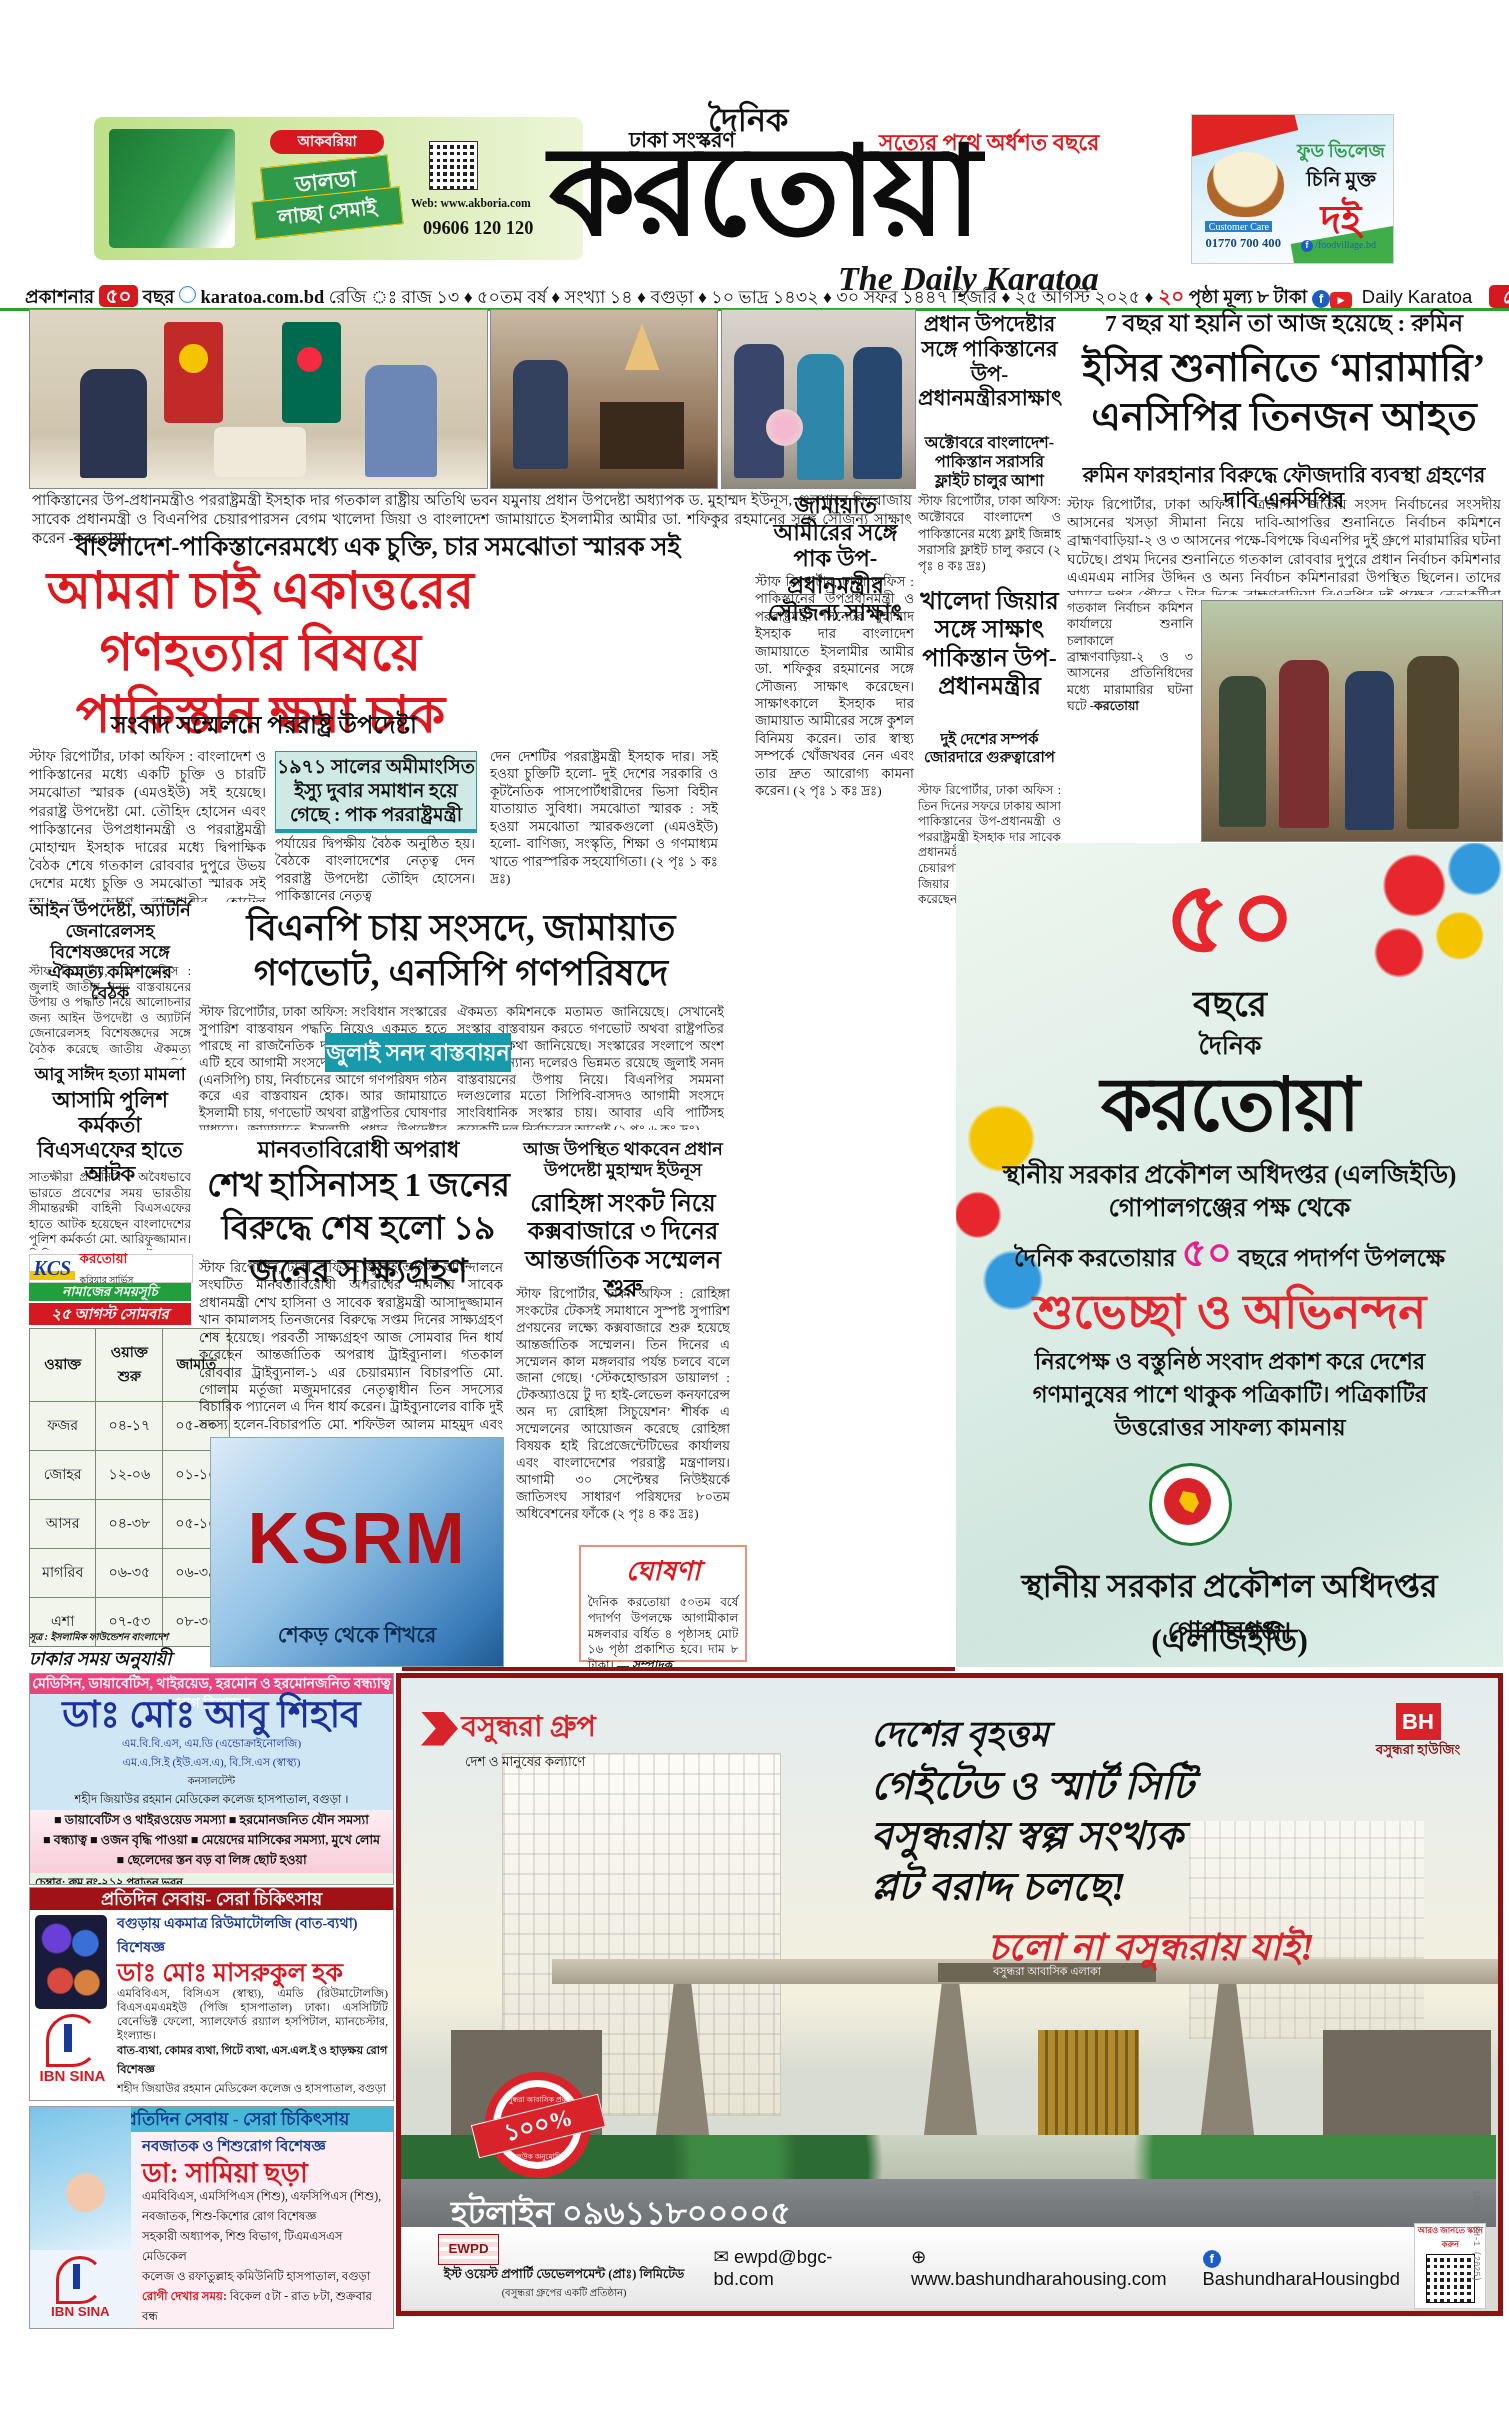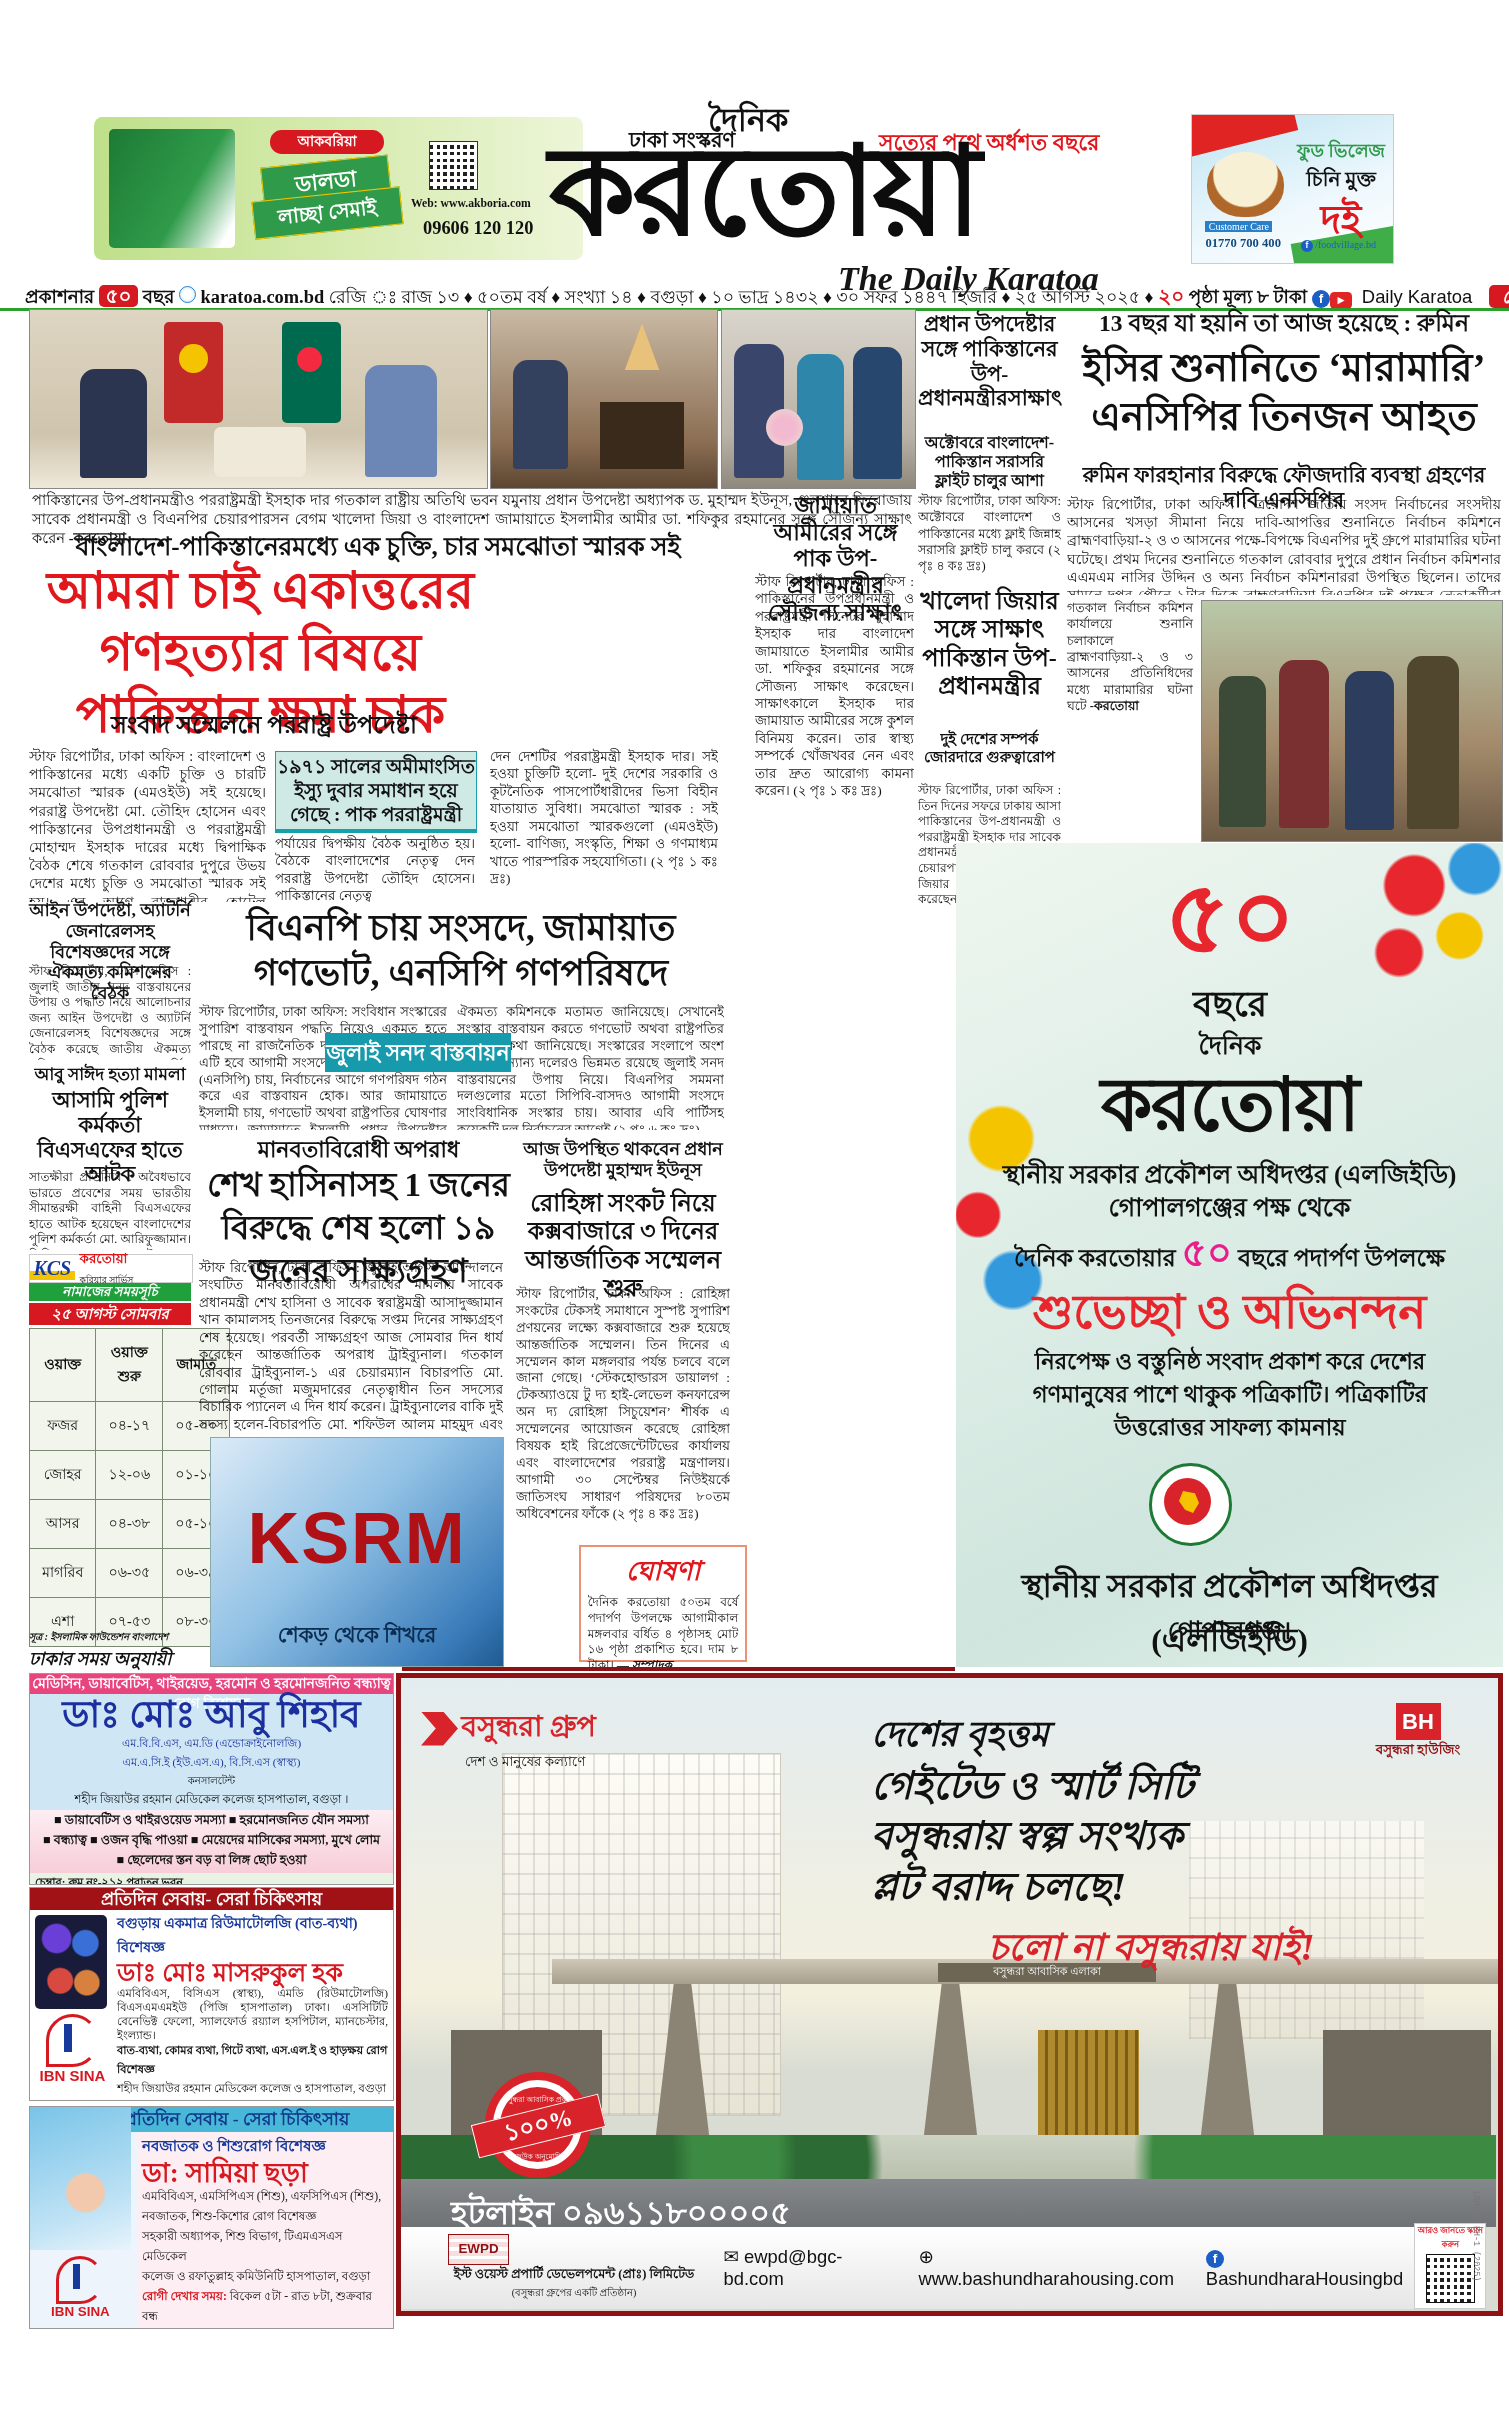--- a/index.html
+++ b/index.html
@@ -132,21 +132,21 @@
 <div class="abs head c" style="left:755px;top:493px;width:161px;font-size:22.6px">জামায়াত আমীরের সঙ্গে পাক উপ-প্রধানমন্ত্রীর সৌজন্য সাক্ষাৎ</div>
 <div class="abs body-txt" style="left:755px;top:573px;width:159px;height:329px">স্টাফ রিপোর্টার, ঢাকা অফিস : পাকিস্তানের উপপ্রধানমন্ত্রী ও পররাষ্ট্রমন্ত্রী সিনেটর মুহাম্মাদ ইসহাক দার বাংলাদেশ জামায়াতে ইসলামীর আমীর ডা. শফিকুর রহমানের সঙ্গে সৌজন্য সাক্ষাৎ করেছেন। সাক্ষাৎকালে ইসহাক দার জামায়াত আমীরের সঙ্গে কুশল বিনিময় করেন। তার স্বাস্থ্য সম্পর্কে খোঁজখবর নেন এবং তার দ্রুত আরোগ্য কামনা করেন। (২ পৃঃ ১ কঃ দ্রঃ)</div>
 
 <div class="abs head c" style="left:918px;top:312px;width:143px;font-size:21px">প্রধান উপদেষ্টার সঙ্গে পাকিস্তানের উপ-প্রধানমন্ত্রীরসাক্ষাৎ</div>
 <div class="abs head c" style="left:918px;top:434px;width:143px;font-size:16px">অক্টোবরে বাংলাদেশ-পাকিস্তান সরাসরি ফ্লাইট চালুর আশা</div>
 <div class="abs body-txt" style="left:918px;top:493px;width:143px;height:84px;font-size:12.6px">স্টাফ রিপোর্টার, ঢাকা অফিস: অক্টোবরে বাংলাদেশ ও পাকিস্তানের মধ্যে ফ্লাই জিন্নাহ সরাসরি ফ্লাইট চালু করবে (২ পৃঃ ৪ কঃ দ্রঃ)</div>
 <div class="abs head c" style="left:918px;top:587px;width:143px;font-size:24px">খালেদা জিয়ার সঙ্গে সাক্ষাৎ পাকিস্তান উপ-প্রধানমন্ত্রীর</div>
 <div class="abs head c" style="left:918px;top:731px;width:143px;font-size:15px">দুই দেশের সম্পর্ক জোরদারে গুরুত্বারোপ</div>
 <div class="abs body-txt" style="left:918px;top:783px;width:143px;height:122px;font-size:12px">স্টাফ রিপোর্টার, ঢাকা অফিস : তিন দিনের সফরে ঢাকায় আসা পাকিস্তানের উপ-প্রধানমন্ত্রী ও পররাষ্ট্রমন্ত্রী ইসহাক দার সাবেক প্রধানমন্ত্রী ও বিএনপি চেয়ারপারসন বেগম খালেদা জিয়ার সঙ্গে সৌজন্য সাক্ষাৎ করেছেন। সাক্ষাৎকালে দুই দেশের কূটনৈতিক ও রাজনৈতিক সম্পর্কের নানা দিক নিয়ে আলোচনা হয়। (খালেদা জিয়ার- ২ পৃঃ ৪ কঃ দ্রঃ)</div>
 
-<div class="abs head c" style="left:1067px;top:310px;width:434px;font-size:23.5px">13 বছর যা হয়নি তা আজ হয়েছে : রুমিন</div>
+<div class="abs head c" style="left:1067px;top:310px;width:434px;font-size:23.5px">7 বছর যা হয়নি তা আজ হয়েছে : রুমিন</div>
 <div class="abs head c" style="left:1067px;top:344px;width:434px;font-size:39px;line-height:1.25">ইসির শুনানিতে ‘মারামারি’ এনসিপির তিনজন আহত</div>
 <div class="abs head c" style="left:1067px;top:463px;width:434px;font-size:21px">রুমিন ফারহানার বিরুদ্ধে ফৌজদারি ব্যবস্থা গ্রহণের দাবি এনসিপির</div>
 <div class="abs body-txt" style="left:1067px;top:496px;width:434px;height:99px;font-size:14px">স্টাফ রিপোর্টার, ঢাকা অফিস : ত্রয়োদশ জাতীয় সংসদ নির্বাচনের সংসদীয় আসনের খসড়া সীমানা নিয়ে দাবি-আপত্তির শুনানিতে নির্বাচন কমিশনে ব্রাহ্মণবাড়িয়া-২ ও ৩ আসনের পক্ষে-বিপক্ষে বিএনপির দুই গ্রুপে মারামারির ঘটনা ঘটেছে। প্রথম দিনের শুনানিতে গতকাল রোববার দুপুরে প্রধান নির্বাচন কমিশনার এএমএম নাসির উদ্দিন ও অন্য নির্বাচন কমিশনাররা উপস্থিত ছিলেন। তাদের সামনে দুপুর পৌনে ১টার দিকে ব্রাহ্মণবাড়িয়া বিএনপির দুই পক্ষের নেতাকর্মীরা মারামারিতে জড়িয়ে পড়েন। (২ পৃঃ ৬ কঃ দ্রঃ)</div>
 <div class="abs" style="left:1067px;top:600px;width:126px;height:240px;font-size:12.6px;line-height:1.3;text-align:justify">
   <span>গতকাল নির্বাচন কমিশন কার্যালয়ে শুনানি চলাকালে ব্রাহ্মণবাড়িয়া-২ ও ৩ আসনের প্রতিনিধিদের মধ্যে মারামারির ঘটনা ঘটে</span> <span class="b">-করতোয়া</span>
 </div>
 <div class="abs ph" style="left:1201px;top:600px;width:300px;height:240px;background:linear-gradient(#b9c9a9,#a38a6b 60%,#6e5b45)">
   <div class="figure" style="left:17px;top:75px;width:47px;height:151px;background:#3c4a38"></div>
   <div class="figure" style="left:77px;top:59px;width:50px;height:168px;background:#7a3030"></div>
   <div class="figure" style="left:143px;top:70px;width:49px;height:159px;background:#2d3d5e"></div>
@@ -365,21 +365,21 @@
     <div class="abs" style="left:0;top:0;width:106px;height:106px;border-radius:50%;background:#d8232a"></div>
     <div class="abs" style="left:8.4px;top:8.4px;width:89px;height:89px;border-radius:50%;background:#fff"></div>
     <div class="abs" style="left:15px;top:15px;width:75px;height:75px;border-radius:50%;background:#d8232a"></div>
     <div class="abs c" style="left:6.7px;top:22px;width:92px;font-size:7.5px;color:#fff">বসুন্ধরা আবাসিক প্রকল্প</div>
     <div class="abs c b" style="left:-11.7px;top:37px;width:129px;height:32px;background:#d8232a;border:1.7px solid #fff;transform:rotate(-14deg);
                 color:#fff;font-size:23.5px;line-height:30px">১০০%</div>
     <div class="abs c" style="left:6.7px;top:79px;width:92px;font-size:7.5px;color:#fff">রাজউক অনুমোদিত</div>
   </div>
   <div class="abs b" style="left:50px;top:510px;font-size:32px;color:#fff">হটলাইন ০৯৬১১৮০০০০৫</div>
 
-  <div class="abs" style="left:0;top:549px;width:1016px;height:82px;background:linear-gradient(#fff,#e6e6e6);display:flex;align-items:center;gap:23.5px;padding-left:47px;box-sizing:border-box">
+  <div class="abs" style="left:0;top:549px;width:1016px;height:82px;background:linear-gradient(#fff,#e6e6e6);display:flex;align-items:center;gap:23.5px;padding-left:37px;box-sizing:border-box">
     <div class="c">
       <div class="b" style="width:59px;height:28.5px;border:1.7px solid #8f1113;color:#8f1113;font-size:13.4px;line-height:28.5px;
            background:repeating-linear-gradient(0deg,#f6dede 0 5px,#fff 5px 8.4px);font-family:'Liberation Sans',sans-serif">EWPD</div>
       <div class="b" style="font-size:12.6px;width:252px">ইস্ট ওয়েস্ট প্রপার্টি ডেভেলপমেন্ট (প্রাঃ) লিমিটেড</div>
       <div style="font-size:10px">(বসুন্ধরা গ্রুপের একটি প্রতিষ্ঠান)</div>
     </div>
     <div style="font-size:18.4px;font-family:'Liberation Sans',sans-serif">
       <span>✉</span> <span>ewpd@bgc-bd.com</span></div>
     <div style="font-size:18.4px;font-family:'Liberation Sans',sans-serif">
       <span>⊕</span> <span>www.bashundharahousing.com</span></div>

